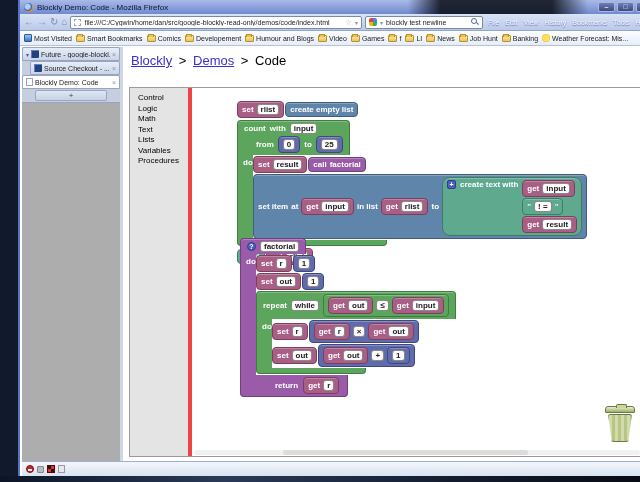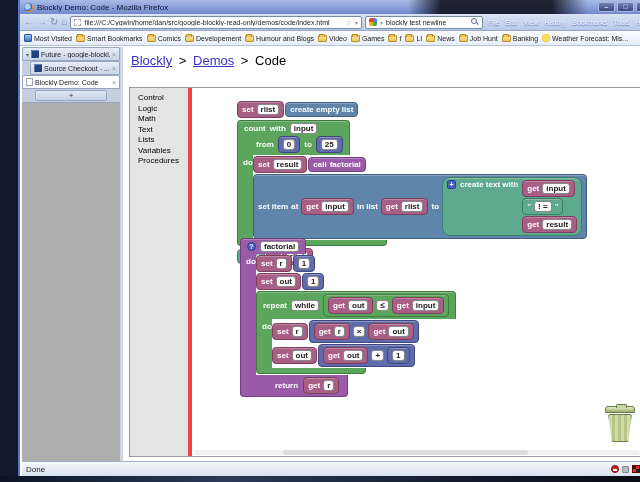--- a/index.html
+++ b/index.html
@@ -507,21 +507,20 @@
               </div>
             <div class="hscroll">
                 <div class="thumb"></div>
               </div>
           </div>
         </div>
       </div>
     </div>
 
     <div class="statusbar">
-      <span class="status-text">Done</span>
       <span class="sicons">
         <span class="si-abp"></span>
         <span class="si-gray"></span>
         <span class="si-check"></span>
         <span class="si-fig"></span>
       </span>
     </div>
   </div>
 
   <div class="desktop-strip"></div>

